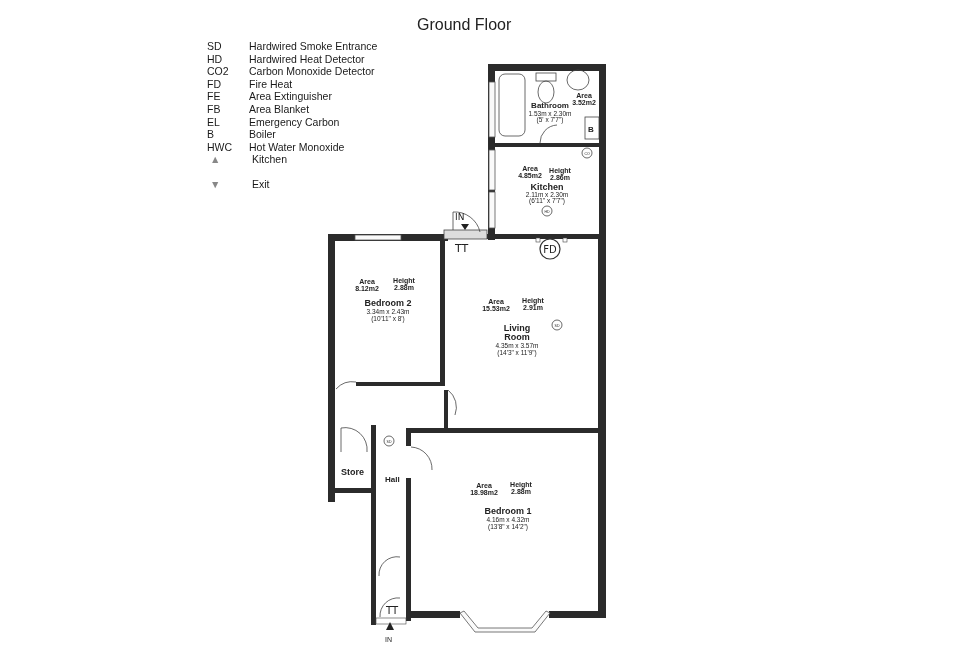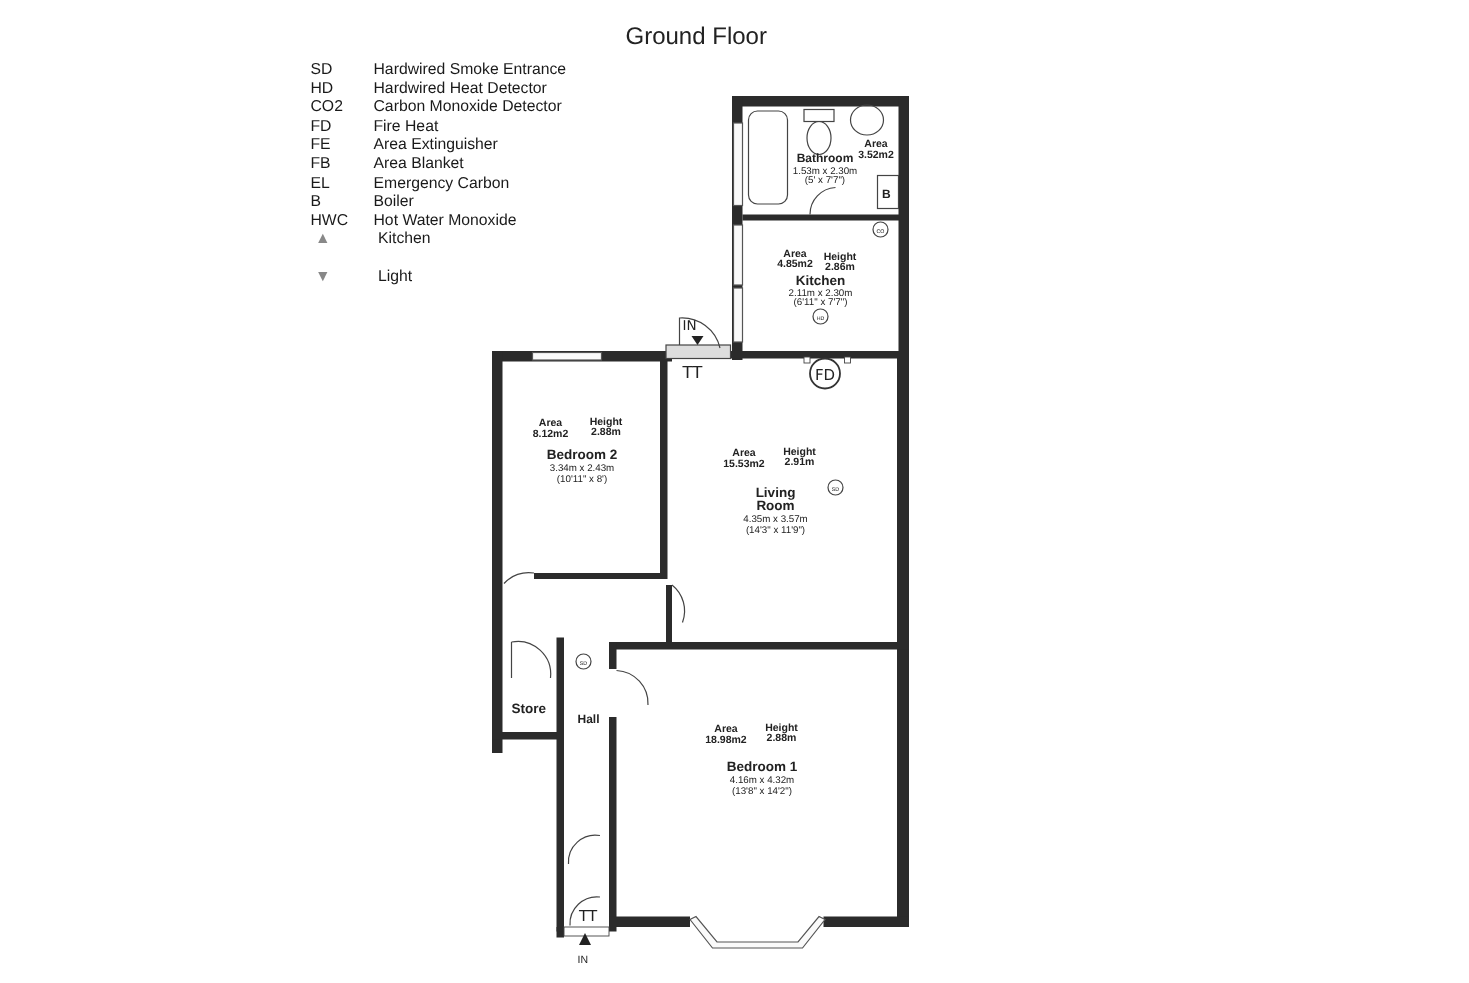--- a/index.html
+++ b/index.html
@@ -55,21 +55,21 @@
   <div class="lg-row">
       <span class="lg-code">HWC</span>
       <span class="lg-desc">Hot Water Monoxide</span>
     </div>
   <div class="lg-row">
       <span class="lg-code" style="color:#888;padding-left:3px;">▲</span>
       <span class="lg-desc">Kitchen</span>
     </div>
   <div class="lg-row" style="margin-top:12px;">
       <span class="lg-code" style="color:#888;padding-left:3px;">▼</span>
-      <span class="lg-desc">Light</span>
+      <span class="lg-desc">Exit</span>
     </div>
 </div>
 
 <svg id="plan" width="979" height="655" viewBox="0 0 979 655">
   <g fill="#2b2b2b">
 
     <rect x="488" y="64" width="118" height="7"></rect>
     <rect x="599" y="64" width="7" height="178"></rect>
     <rect x="488" y="64" width="7" height="176"></rect>
     <rect x="495" y="143" width="105" height="4"></rect>

